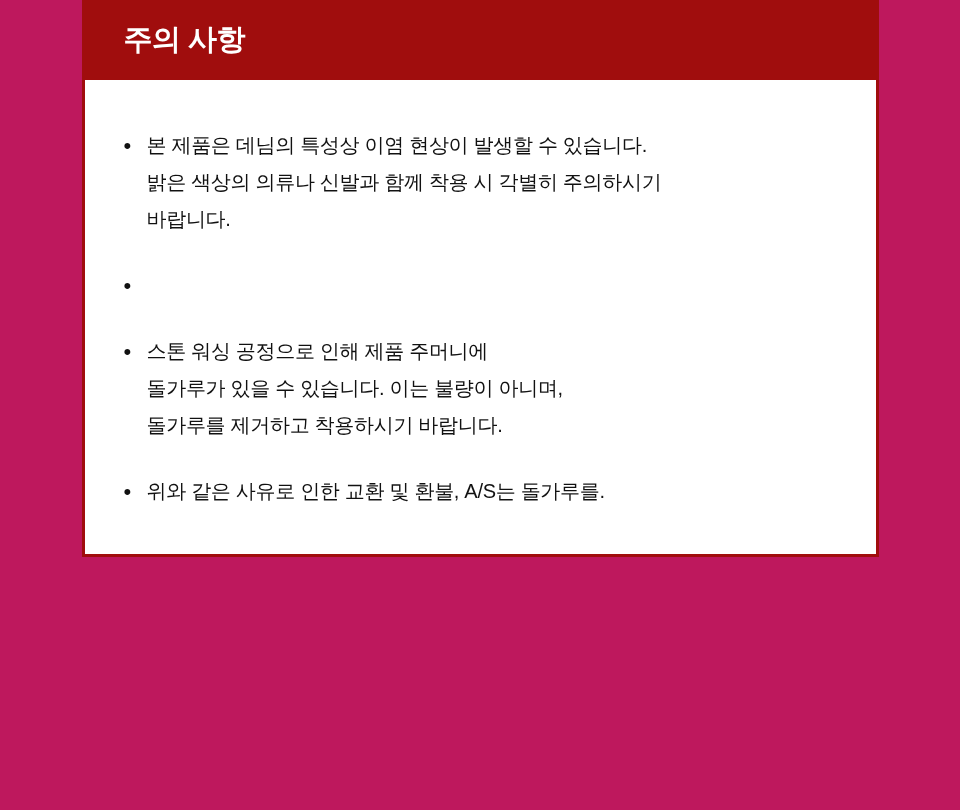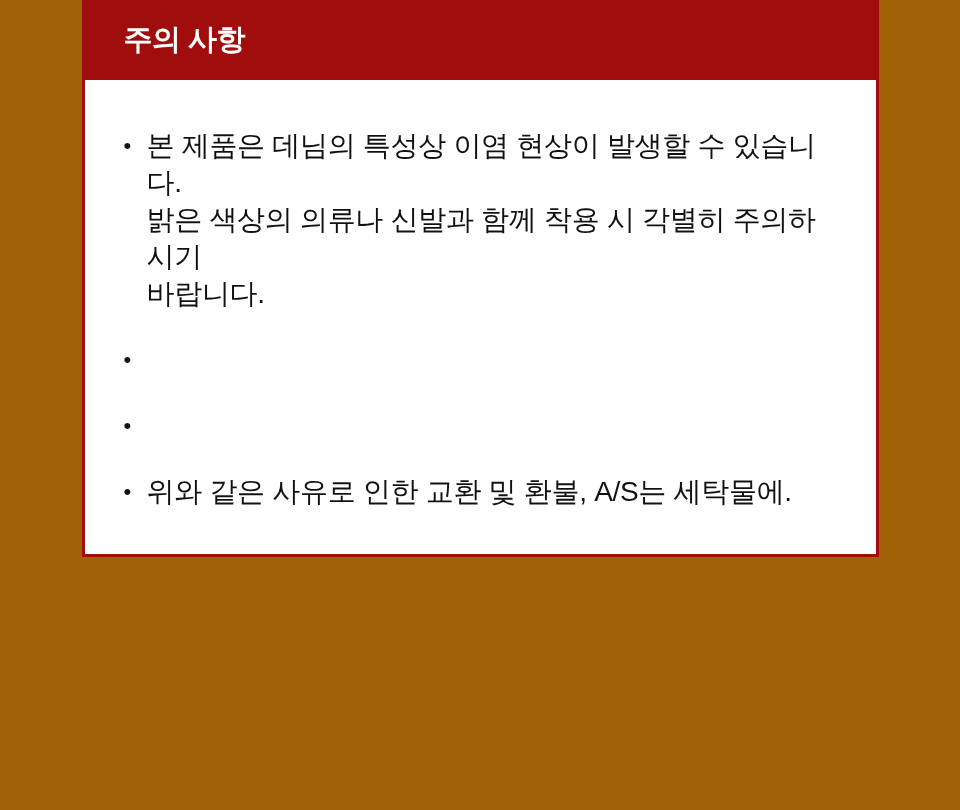--- a/index.html
+++ b/index.html
@@ -5,21 +5,21 @@
   * { margin: 0; padding: 0; box-sizing: border-box; }
   html, body {
     width: 960px;
     height: 810px;
     background: #ffffff;
     font-family: "Liberation Sans", sans-serif;
   }
   .page {
     width: 960px;
     height: 810px;
-    background: #a16207;
+    background: #be185d;
     overflow: hidden;
   }
   .notice-card {
     width: 797px;
     margin: 0 auto;
   }
   .notice-header {
     background: #A00D0D;
     height: 80px;
     display: flex;
@@ -49,21 +49,21 @@
   .bullet-dot {
     flex: 0 0 auto;
     width: 14px;
     margin-right: 9px;
     font-size: 22px;
     line-height: 37px;
     color: #111111;
     text-align: left;
   }
   .bullet-text {
-    font-size: 28px;
+    font-size: 20px;
     line-height: 37px;
     font-weight: 500;
     color: #111111;
     letter-spacing: -0.3px;
     white-space: pre-line;
   }
 </style>
 </head>
 <body>
 
@@ -82,22 +82,25 @@
 밝은 색상의 의류나 신발과 함께 착용 시 각별히 주의하시기
 바랍니다.</p>
       </div>
 
       <div class="bullet-item">
         <span class="bullet-dot">•</span>
       </div>
 
       <div class="bullet-item">
         <span class="bullet-dot">•</span>
+        <p class="bullet-text">스톤 워싱 공정으로 인해 제품 주머니에
+돌가루가 있을 수 있습니다. 이는 불량이 아니며,
+돌가루를 제거하고 착용하시기 바랍니다.</p>
       </div>
 
       <div class="bullet-item">
         <span class="bullet-dot">•</span>
-        <p class="bullet-text">위와 같은 사유로 인한 교환 및 환불, A/S는 세탁물에.</p>
+        <p class="bullet-text">위와 같은 사유로 인한 교환 및 환불, A/S는 돌가루를.</p>
       </div>
 
     </div>
   </section>
 </div>
 
 </body></html>

